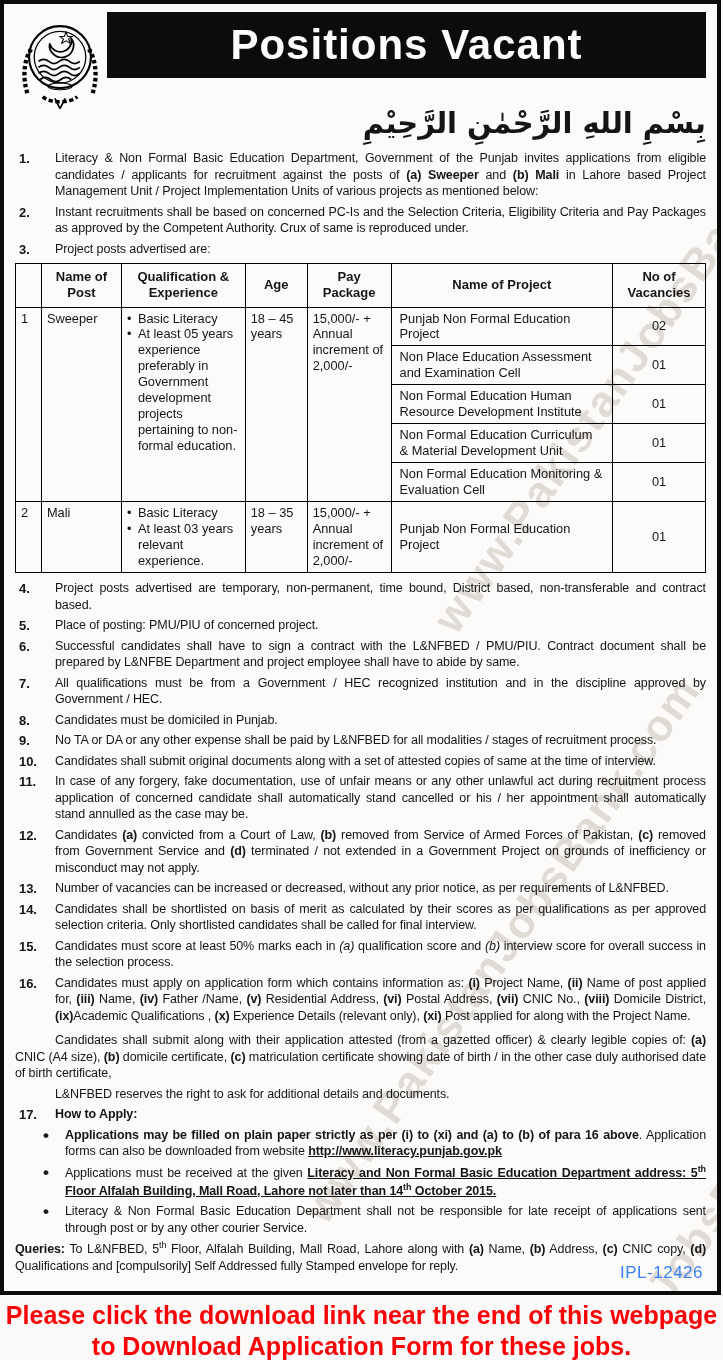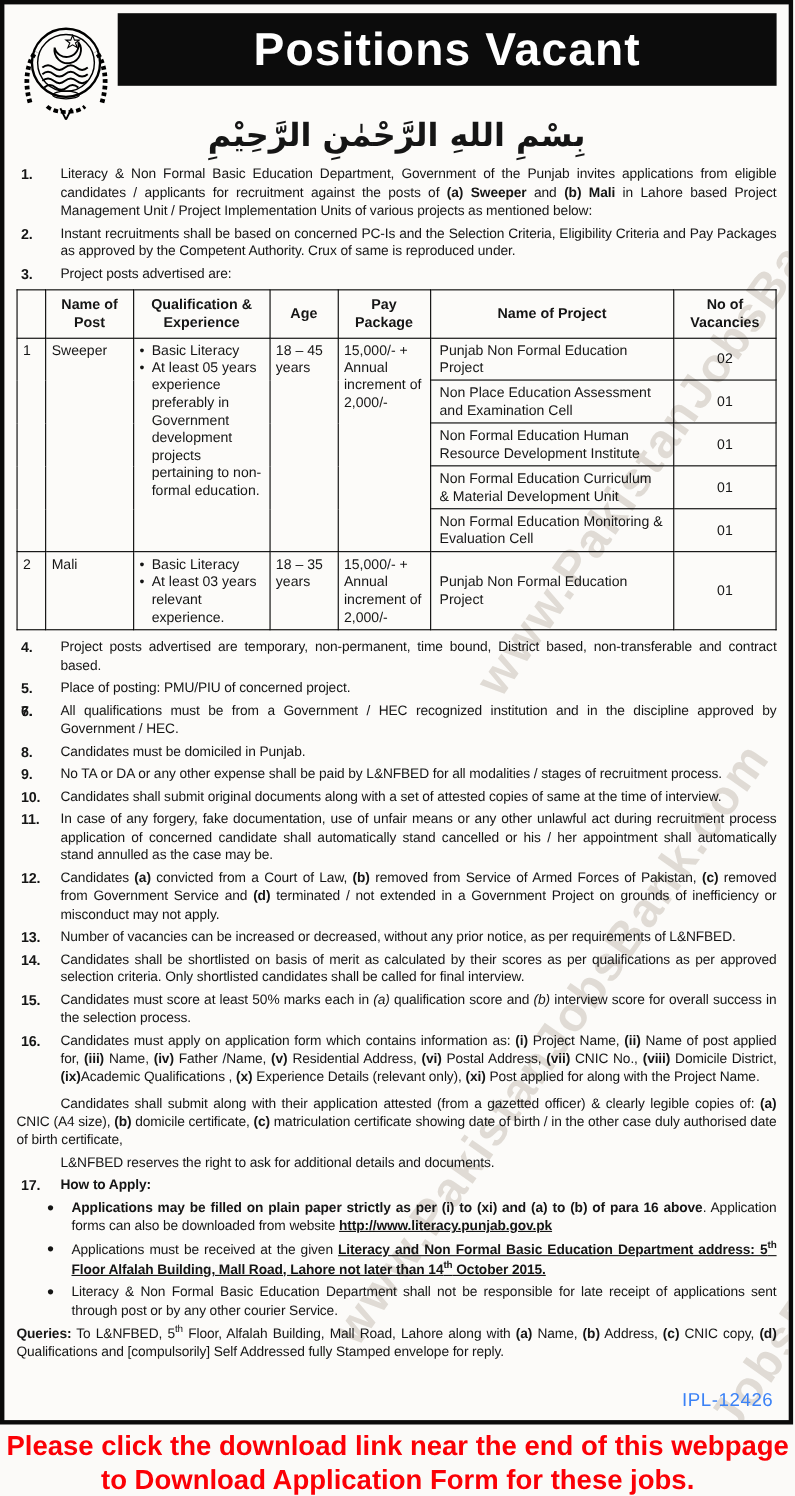--- a/index.html
+++ b/index.html
@@ -23,21 +23,21 @@
   .header { position:relative; height:70px; margin-bottom:2px; }
   .logo { position:absolute; left:2px; top:2px; }
   .banner {
     margin-left:92px; height:66px; background:#0c0c0c;
     display:flex; align-items:center; justify-content:center;
   }
   .banner span {
     color:#ffffff; font-size:42px; font-weight:bold; letter-spacing:1px;
   }
   .bismillah {
-    text-align:center; font-size:29px; font-weight:bold;
+    text-align:right; font-size:29px; font-weight:bold;
     margin:24px 0 10px 0; font-family:"DejaVu Sans", sans-serif;
   }
   
   .item {
     position:relative; padding-left:40px; text-align:justify;
     font-size:12.5px; line-height:1.32; letter-spacing:-0.1px; margin:4px 0;
   }
   .item .num { position:absolute; left:4px; top:0; font-weight:bold; font-size:13px; }
   .plain {
     text-align:justify; font-size:12.5px; line-height:1.32;
@@ -181,21 +181,21 @@
           <td>18 – 35 years</td>
           <td>15,000/- + Annual increment of 2,000/-</td>
           <td class="proj">Punjab Non Formal Education Project</td>
           <td class="c">01</td>
         </tr>
       </tbody>
     </table>
 
     <div class="item"><span class="num">4.</span><span>Project posts advertised are temporary, non-permanent, time bound, District based, non-transferable and contract based.</span></div>
     <div class="item"><span class="num">5.</span><span>Place of posting: PMU/PIU of concerned project.</span></div>
-    <div class="item"><span class="num">6.</span></div>
+    <div class="item"><span class="num">6.</span><span>Successful candidates shall have to sign a contract with the L&amp;NFBED / PMU/PIU. Contract document shall be prepared by L&amp;NFBE Department and project employee shall have to abide by same.</span></div>
     <div class="item"><span class="num">7.</span><span>All qualifications must be from a Government / HEC recognized institution and in the discipline approved by Government / HEC.</span></div>
     <div class="item"><span class="num">8.</span><span>Candidates must be domiciled in Punjab.</span></div>
     <div class="item"><span class="num">9.</span><span>No TA or DA or any other expense shall be paid by L&amp;NFBED for all modalities / stages of recruitment process.</span></div>
     <div class="item"><span class="num">10.</span><span>Candidates shall submit original documents along with a set of attested copies of same at the time of interview.</span></div>
     <div class="item"><span class="num">11.</span><span>In case of any forgery, fake documentation, use of unfair means or any other unlawful act during recruitment process application of concerned candidate shall automatically stand cancelled or his / her appointment shall automatically stand annulled as the case may be.</span></div>
     <div class="item"><span class="num">12.</span><span>Candidates <b>(a)</b> convicted from a Court of Law, <b>(b)</b> removed from Service of Armed Forces of Pakistan, <b>(c)</b> removed from Government Service and <b>(d)</b> terminated / not extended in a Government Project on grounds of inefficiency or misconduct may not apply.</span></div>
     <div class="item"><span class="num">13.</span><span>Number of vacancies can be increased or decreased, without any prior notice, as per requirements of L&amp;NFBED.</span></div>
     <div class="item"><span class="num">14.</span><span>Candidates shall be shortlisted on basis of merit as calculated by their scores as per qualifications as per approved selection criteria. Only shortlisted candidates shall be called for final interview.</span></div>
     <div class="item"><span class="num">15.</span><span>Candidates must score at least 50% marks each in <i>(a)</i> qualification score and <i>(b)</i> interview score for overall success in the selection process.</span></div>
     <div class="item"><span class="num">16.</span><span>Candidates must apply on application form which contains information as: <b>(i)</b> Project Name, <b>(ii)</b> Name of post applied for, <b>(iii)</b> Name, <b>(iv)</b> Father /Name, <b>(v)</b> Residential Address, <b>(vi)</b> Postal Address, <b>(vii)</b> CNIC No., <b>(viii)</b> Domicile District, <b>(ix)</b>Academic Qualifications , <b>(x)</b> Experience Details (relevant only), <b>(xi)</b> Post applied for along with the Project Name.</span></div>

